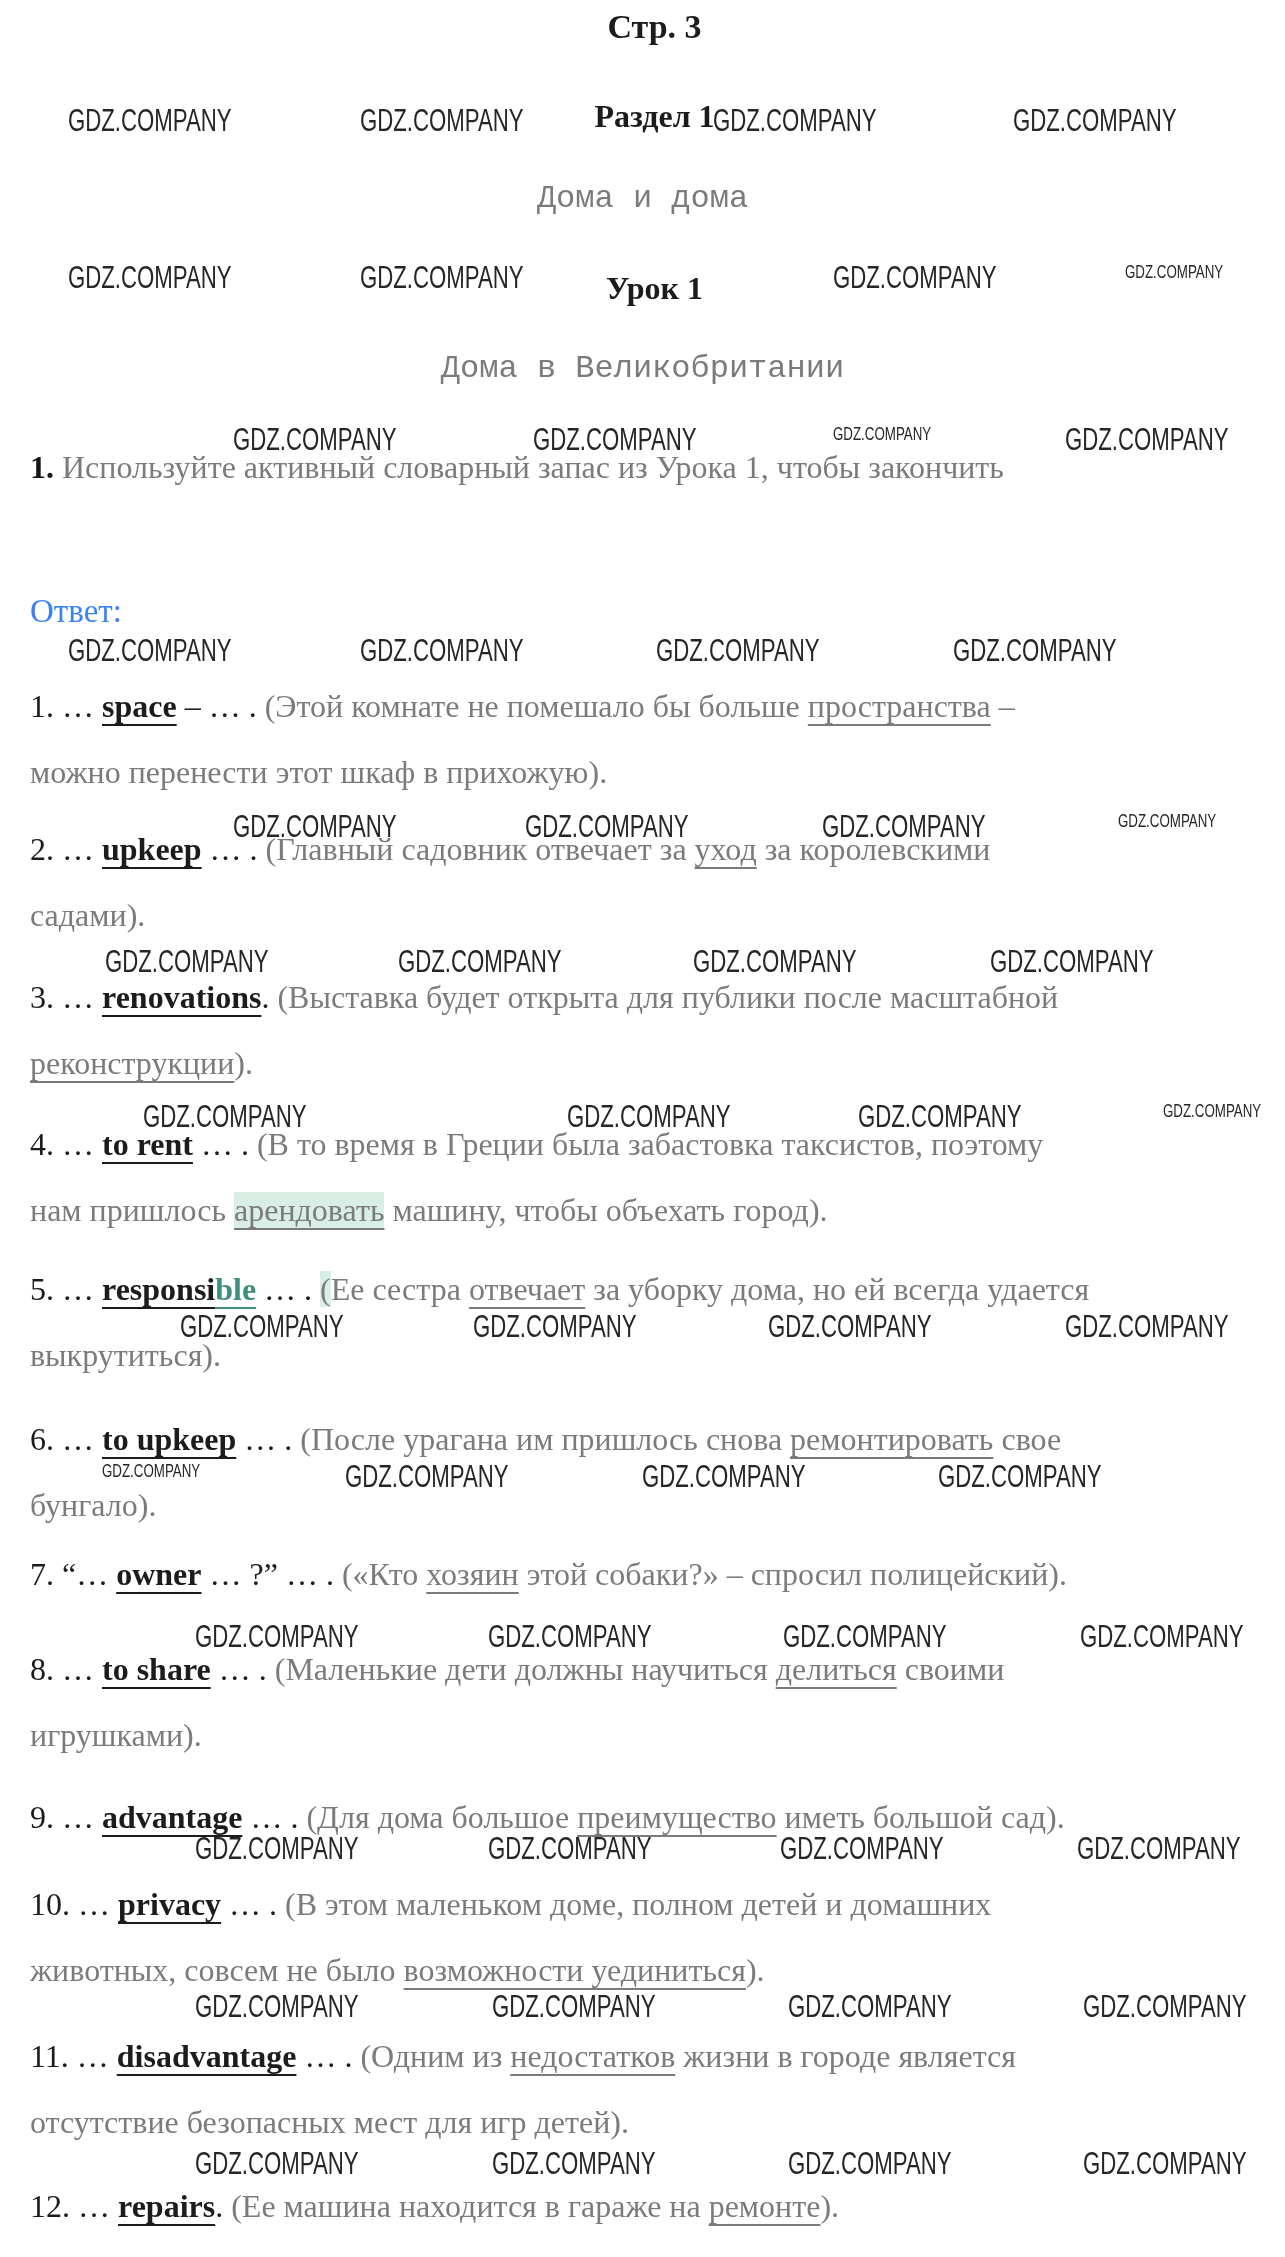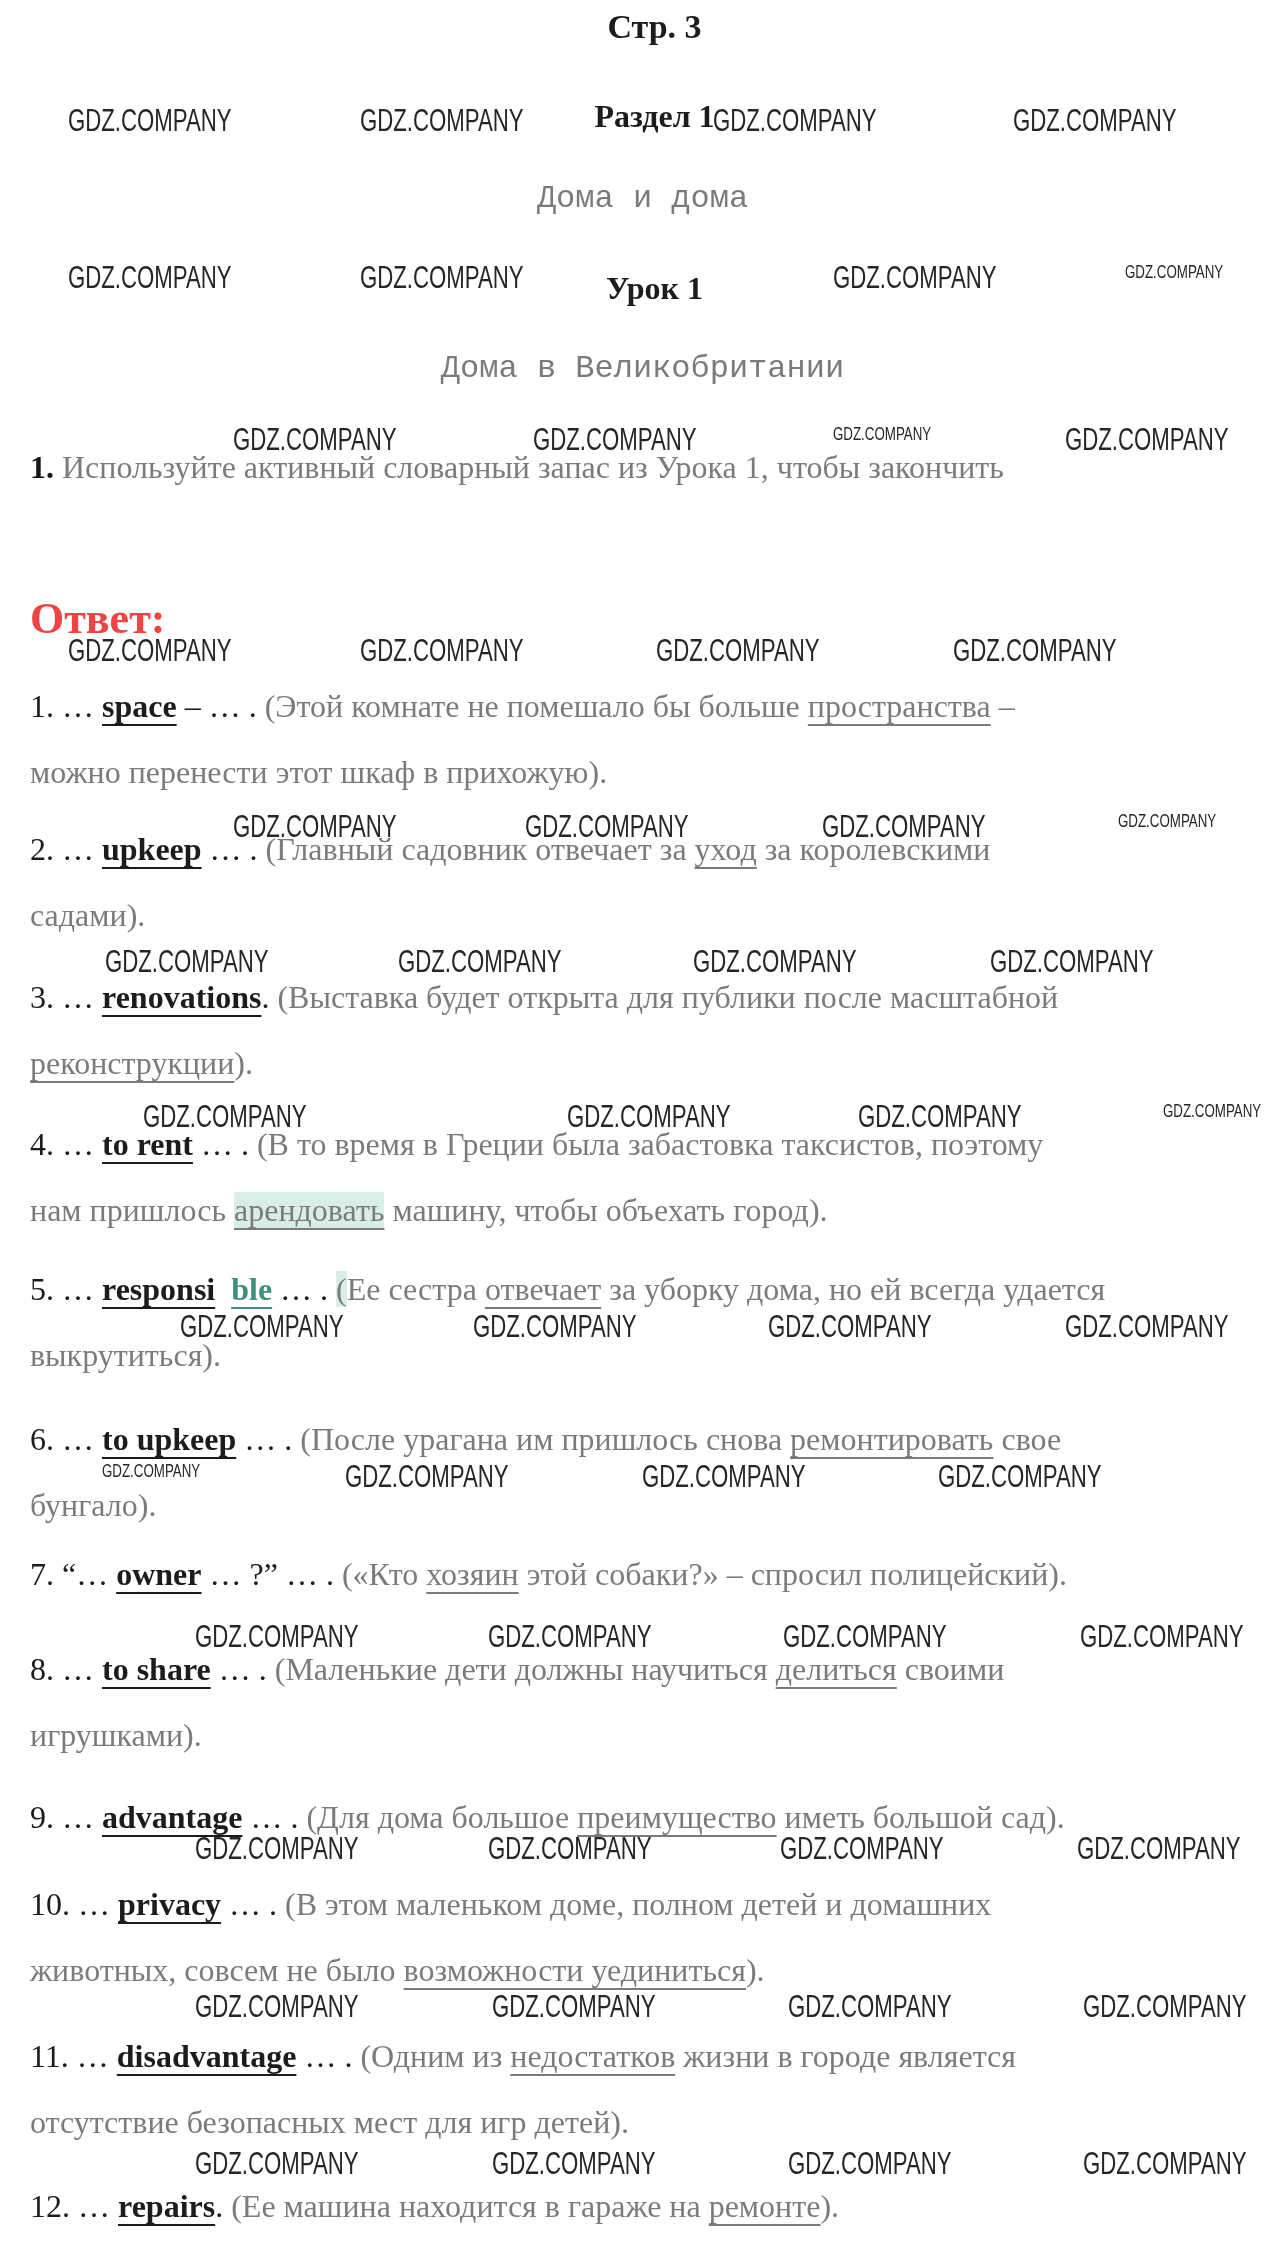--- a/index.html
+++ b/index.html
@@ -33,39 +33,39 @@
   .wm-sm{font-size:18px;}
   
   .textblock{
     position:absolute;left:30px;width:1215px;
     font-size:32px;line-height:66px;
     white-space:normal;
   }
   .taskblock{line-height:68px;}
   .answer-label{
     position:absolute;left:30px;
-    font-size:44px;font-weight:bold;color:#ef4444;
+    font-size:33px;font-weight:normal;color:#3b82f6;
   }
   
   .run-k{color:#1c1c1c;}
   .run-kb{color:#151515;font-weight:bold;}
   .run-e{
     color:#1c1c1c;font-weight:bold;
     text-decoration:underline;
     text-decoration-thickness:2px;
     text-underline-offset:7px;
   }
   .run-g{color:#7b7b7b;}
   .run-u{
     color:#7b7b7b;
     text-decoration:underline;
     text-decoration-thickness:2px;
     text-underline-offset:7px;
   }
-  .teal{color:#3f8e7e;margin-left:16px;}
+  .teal{color:#3f8e7e;}
   .hl{background:#d9eee4;}
 </style>
 </head>
 <body>
 
 <div class="page">
 
   <div id="watermarks">
       <span class="wm" style="left: 68px; top: 105px;">GDZ.COMPANY</span>
       <span class="wm" style="left: 360px; top: 105px;">GDZ.COMPANY</span>

